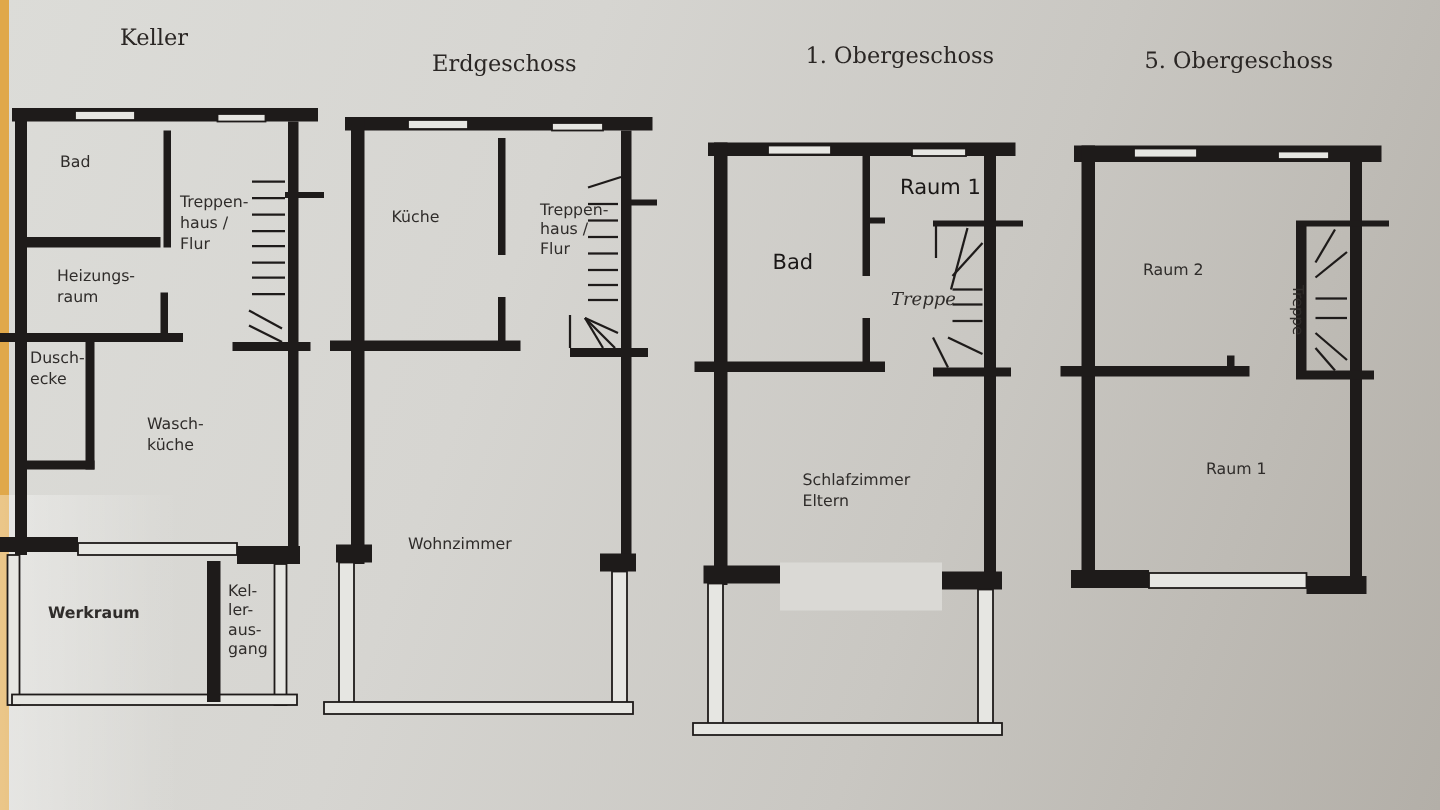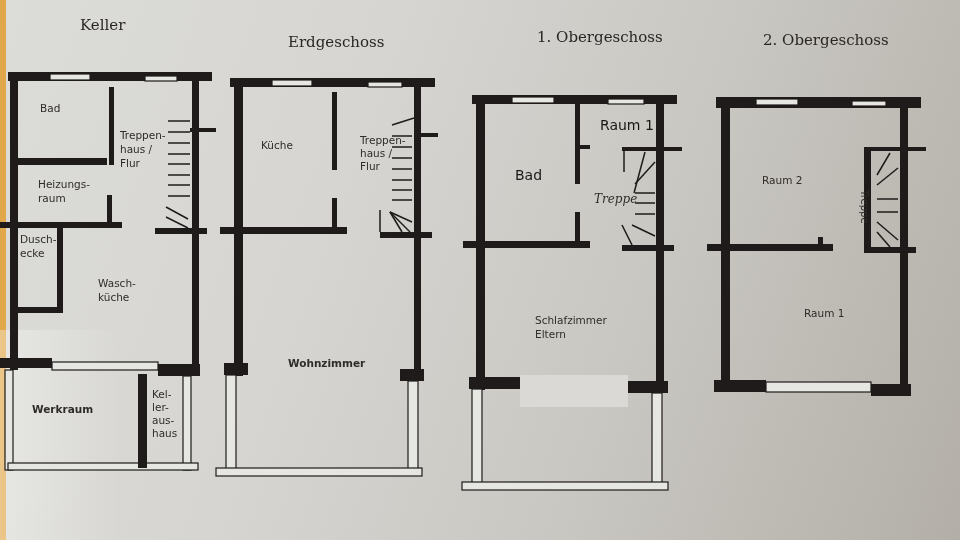--- a/index.html
+++ b/index.html
@@ -168,43 +168,43 @@
     <rect class="wall" x="871" y="384" width="40" height="12"></rect>
     <rect class="win" x="766" y="382" width="105" height="10"></rect>
   </g>
 </svg>
 
 <div class="mask"></div>
 
 <div class="title" style="left:80px;top:16px;">Keller</div>
 <div class="title" style="left:288px;top:33px;">Erdgeschoss</div>
 <div class="title" style="left:537px;top:28px;">1. Obergeschoss</div>
-<div class="title" style="left:763px;top:31px;">2. Obergeschoss</div>
+<div class="title" style="left:763px;top:31px;">5. Obergeschoss</div>
 
 <div class="lbl" style="left:40px;top:100px;">Bad</div>
 <div class="lbl c" style="left:120px;top:128px;white-space:pre-line;line-height:14px;">Treppen-
 haus /
 Flur</div>
 <div class="lbl" style="left:38px;top:177px;white-space:pre-line;line-height:14px;">Heizungs-
 raum</div>
 <div class="lbl" style="left:20px;top:232px;white-space:pre-line;line-height:14px;">Dusch-
 ecke</div>
 <div class="lbl" style="left:98px;top:276px;white-space:pre-line;line-height:14px;">Wasch-
 küche</div>
 <div class="lbl" style="left:32px;top:401px;font-weight:bold;">Werkraum</div>
 <div class="lbl" style="left:152px;top:388px;white-space:pre-line;line-height:13px;">Kel-
 ler-
 aus-
-haus</div>
+gang</div>
 
 <div class="lbl" style="left:261px;top:137px;">Küche</div>
 <div class="lbl c" style="left:360px;top:134px;white-space:pre-line;line-height:13px;">Treppen-
 haus /
 Flur</div>
-<div class="lbl" style="left:288px;top:355px;font-weight:bold;">Wohnzimmer</div>
+<div class="lbl" style="left:272px;top:355px;">Wohnzimmer</div>
 
 <div class="lbl big" style="left:600px;top:117px;">Raum 1</div>
 <div class="lbl big" style="left:515px;top:167px;">Bad</div>
 <div class="lbl hand" style="left:594px;top:191px;">Treppe</div>
 <div class="lbl" style="left:535px;top:313px;white-space:pre-line;line-height:14px;">Schlafzimmer
 Eltern</div>
 
 <div class="lbl" style="left:762px;top:156px;margin-top:16px;">Raum 2</div>
 <div class="lbl" style="left:872px;top:190px;transform:rotate(90deg);transform-origin:left top;font-size:10px;">Treppe</div>
 <div class="lbl" style="left:804px;top:305px;">Raum 1</div>

